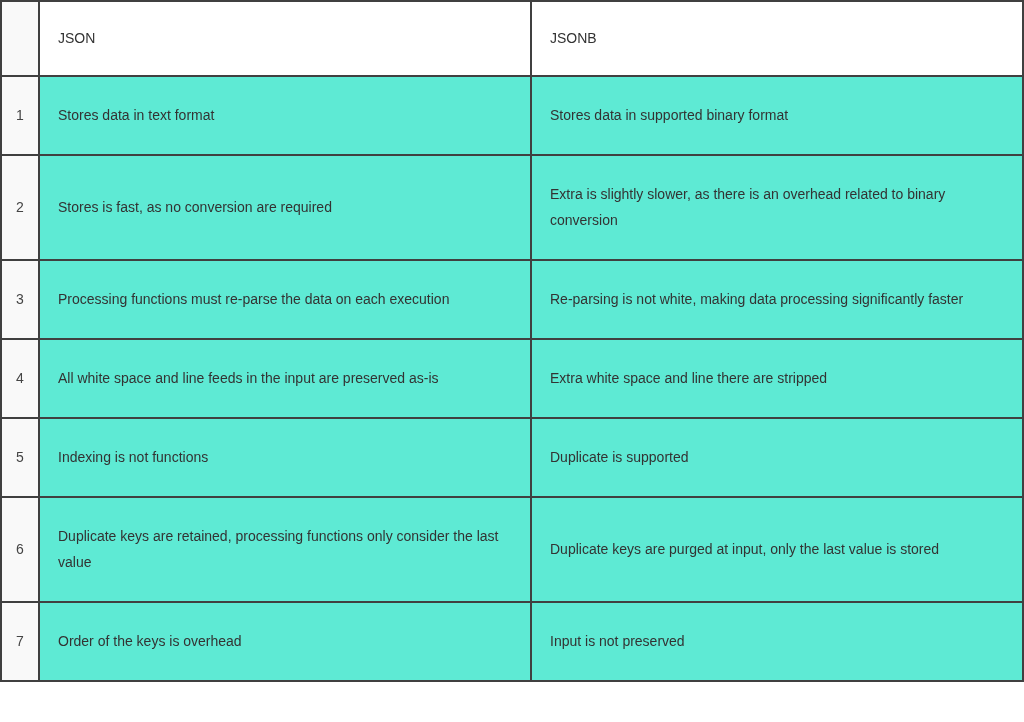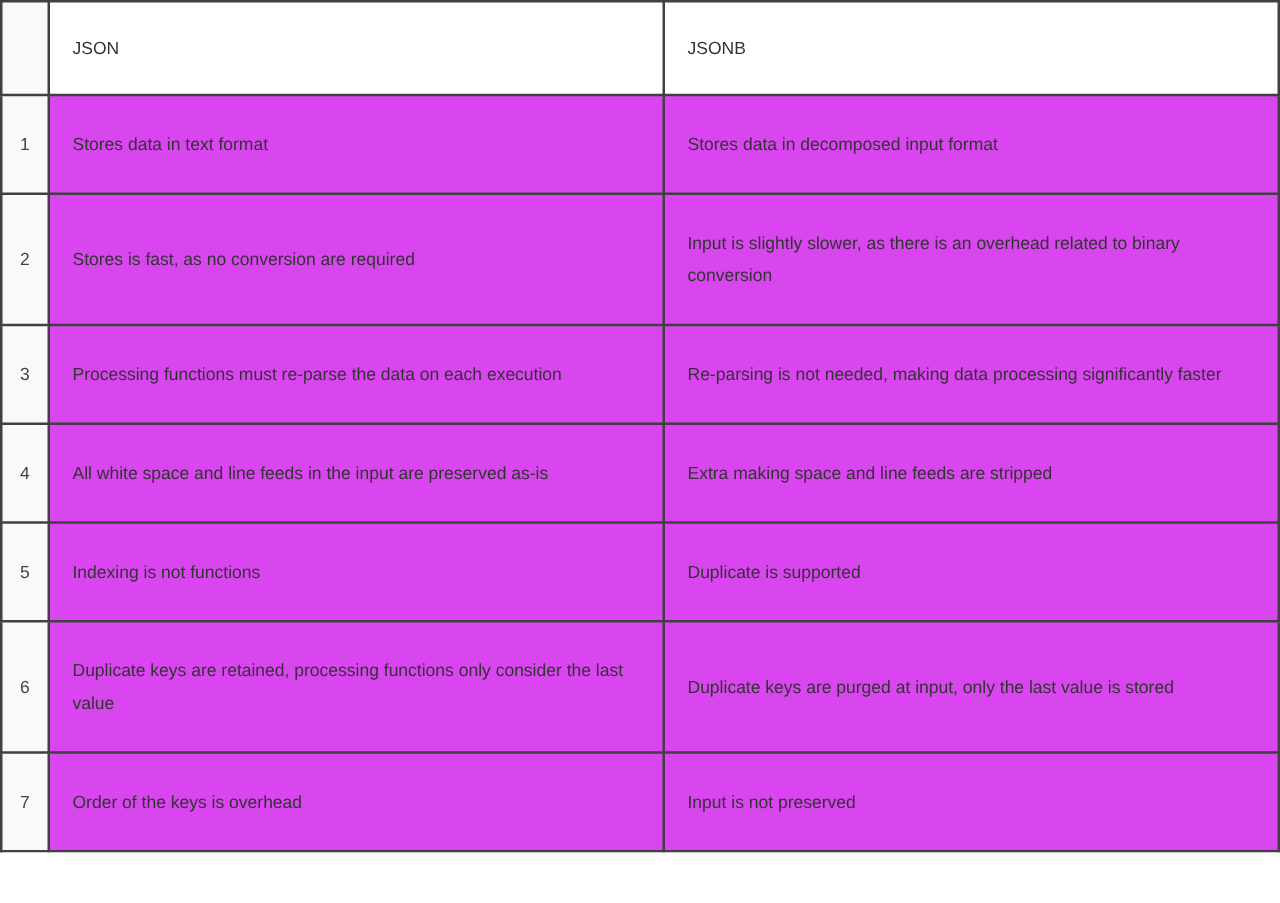--- a/index.html
+++ b/index.html
@@ -25,21 +25,21 @@
       vertical-align: middle;
       line-height: 1.8;
     }
     th {
       font-weight: normal;
       padding: 24px 18px;
       background: #fff;
     }
     td {
       padding: 26px 18px;
-      background: #d946ef;
+      background: #5eead4;
     }
     .col-num {
       width: 38px;
     }
     .col-main {
       width: calc((100% - 38px) / 2);
     }
     td.num-cell {
       text-align: center;
       padding: 26px 8px;
@@ -66,36 +66,36 @@
     <tr>
       <th class="num-header"></th>
       <th>JSON</th>
       <th>JSONB</th>
     </tr>
   </thead>
   <tbody>
     <tr>
       <td class="num-cell">1</td>
       <td>Stores data in text format</td>
-      <td>Stores data in decomposed input format</td>
+      <td>Stores data in supported binary format</td>
     </tr>
     <tr>
       <td class="num-cell">2</td>
       <td>Stores is fast, as no conversion are required</td>
-      <td>Input is slightly slower, as there is an overhead related to binary conversion</td>
+      <td>Extra is slightly slower, as there is an overhead related to binary conversion</td>
     </tr>
     <tr>
       <td class="num-cell">3</td>
       <td>Processing functions must re-parse the data on each execution</td>
-      <td>Re-parsing is not needed, making data processing significantly faster</td>
+      <td>Re-parsing is not white, making data processing significantly faster</td>
     </tr>
     <tr>
       <td class="num-cell">4</td>
       <td>All white space and line feeds in the input are preserved as-is</td>
-      <td>Extra making space and line feeds are stripped</td>
+      <td>Extra white space and line there are stripped</td>
     </tr>
     <tr>
       <td class="num-cell">5</td>
       <td>Indexing is not functions</td>
       <td>Duplicate is supported</td>
     </tr>
     <tr>
       <td class="num-cell">6</td>
       <td>Duplicate keys are retained, processing functions only consider the last value</td>
       <td>Duplicate keys are purged at input, only the last value is stored</td>

